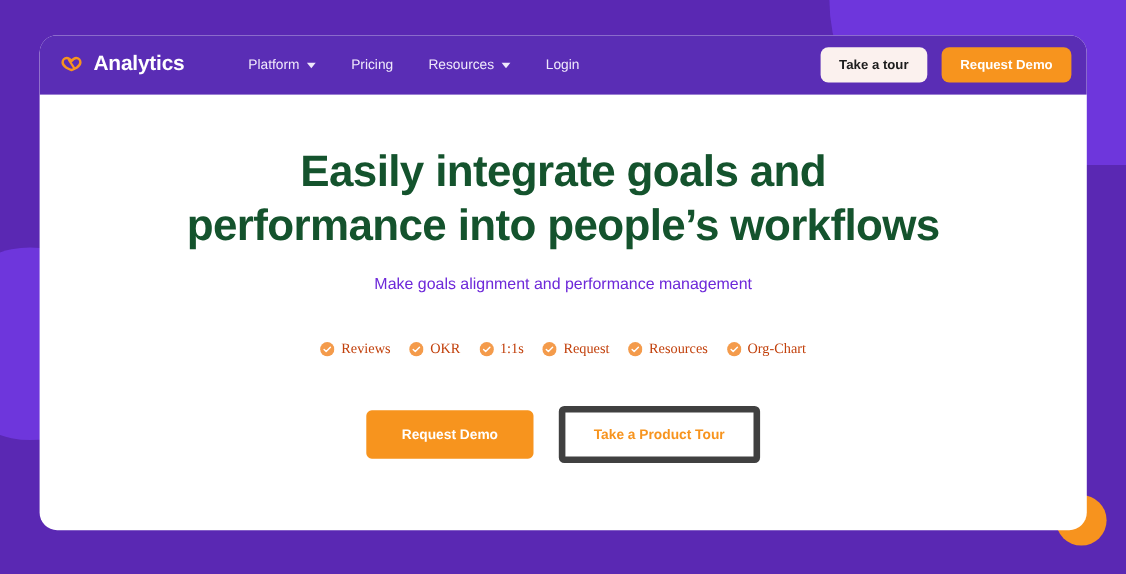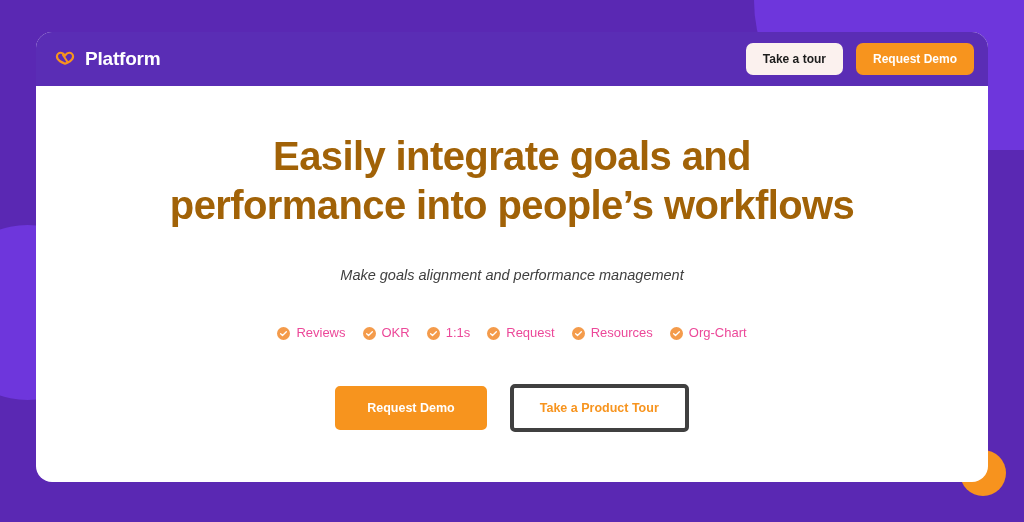--- a/index.html
+++ b/index.html
@@ -157,34 +157,33 @@
     white-space: nowrap;
   }
 
   
   .hero {
     padding-top: 46px;
     text-align: center;
   }
 
   .hero-title {
-    color: #a16207;
+    color: #14532d;
     font-size: 40px;
     font-weight: bold;
     line-height: 1.23;
     letter-spacing: -0.6px;
     text-align: center;
   }
 
   .hero-subtitle {
-    margin-top: 32px;
-    color: #404040;
+    margin-top: 16px;
+    color: #6d28d9;
     font-size: 14.5px;
     line-height: 1.85;
-    font-style: italic;
   }
 
   .features {
     margin-top: 36px;
     display: flex;
     justify-content: center;
     align-items: center;
     gap: 17px;
   }
 
@@ -195,22 +194,23 @@
   }
 
   .check-icon {
     width: 13px;
     height: 13px;
     flex: 0 0 13px;
     display: block;
   }
 
   .feature-label {
-    color: #ec4899;
+    color: #c2410c;
     font-size: 13px;
+    font-family: Liberation Serif, serif;
   }
 
   .cta-row {
     margin-top: 44px;
     display: flex;
     justify-content: center;
     align-items: center;
     gap: 23px;
   }
 
@@ -226,21 +226,21 @@
     font-family: inherit;
     white-space: nowrap;
   }
 
   .btn-tour {
     background: #FFFFFF;
     color: #F7941E;
     font-size: 12.5px;
     font-weight: bold;
     padding: 13px 26px;
-    border: 4px solid #404040;
+    border: 6px solid #404040;
     border-radius: 5px;
     cursor: pointer;
     font-family: inherit;
     white-space: nowrap;
   }
 </style>
 </head>
 <body>
 
 <div class="bg-layer">
@@ -253,23 +253,39 @@
 
   <div class="navbar">
 
     <div class="brand">
       <span class="brand-mark">
         <svg viewBox="0 0 24 24" width="22" height="22" aria-hidden="true">
           <path d="M7.3 5.2c-2.3 0-4.1 1.9-4.1 4.2 0 2.4 1.7 4 3.4 5.1 1.5 1 3.3 1.8 5.4 2.6 2.1-.8 3.9-1.6 5.4-2.6 1.7-1.1 3.4-2.7 3.4-5.1 0-2.3-1.8-4.2-4.1-4.2-1.8 0-3.3 1.1-4.7 3-1.4-1.9-2.9-3-4.7-3z" fill="none" stroke="#F7941E" stroke-width="2.4" stroke-linejoin="round"></path>
           <path d="M9.6 7.4l4.8 7.4" fill="none" stroke="#F7941E" stroke-width="2.2" stroke-linecap="round"></path>
         </svg>
       </span>
-      <span class="brand-name">Platform</span>
+      <span class="brand-name">Analytics</span>
     </div>
 
+    <nav class="nav-links">
+      <div class="nav-link">
+        <span>Platform</span>
+        <span class="caret"></span>
+      </div>
+      <div class="nav-link">
+        <span>Pricing</span>
+      </div>
+      <div class="nav-link">
+        <span>Resources</span>
+        <span class="caret"></span>
+      </div>
+      <div class="nav-link">
+        <span>Login</span>
+      </div>
+    </nav>
 
     <div class="nav-actions">
       <button class="btn-tour-top">Take a tour</button>
       <button class="btn-demo-top">Request Demo</button>
     </div>
   </div>
 
   <div class="hero">
 
     <h1 class="hero-title">

